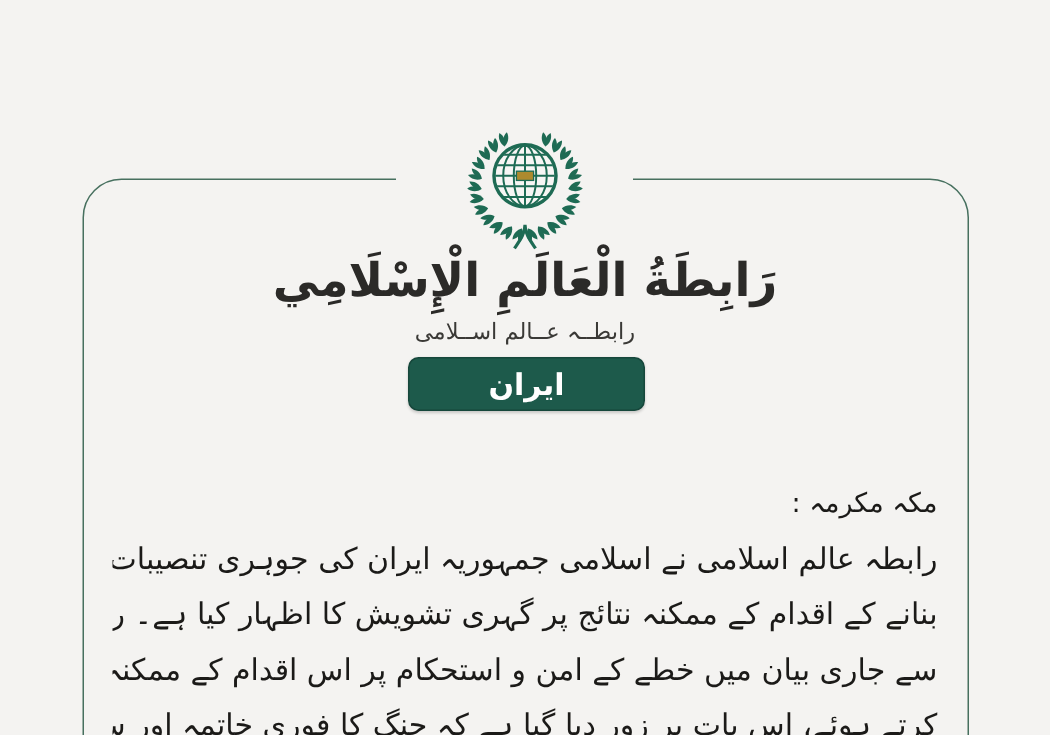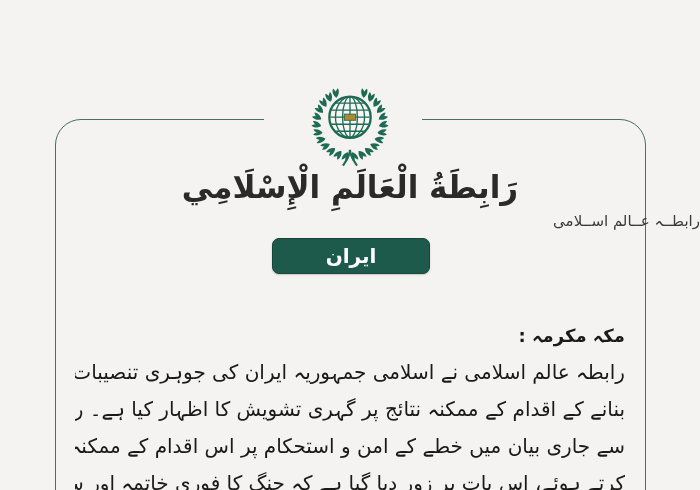--- a/index.html
+++ b/index.html
@@ -25,40 +25,40 @@
   }
   
   .org-callig{
     position:absolute;left:0;top:164px;width:700px;
     text-align:center;direction:rtl;
     font-size:31px;font-weight:700;color:#2b2a28;
     letter-spacing:0px;line-height:46px;
   }
   .org-urdu{
     position:absolute;left:0;top:209px;width:700px;
-    text-align:right;direction:rtl;
+    text-align:center;direction:rtl;
     font-size:15px;color:#3a3936;letter-spacing:1px;line-height:24px;
   }
   
   .banner{
     position:absolute;left:272px;top:238px;width:156px;height:34px;
     background:#1d5a4b;border:1px solid #16473b;border-radius:7px;
     box-shadow:0 1px 2px rgba(0,0,0,.18);
     display:flex;align-items:center;justify-content:center;
   }
   .banner span{
     color:#ffffff;font-size:20px;font-weight:700;line-height:32px;
   }
   
   .body-text{
     position:absolute;left:75px;top:322px;width:550px;
     direction:rtl;color:#1b1a18;overflow:hidden;
   }
   .dateline{
-    text-align:right;font-size:18px;font-weight:700;
+    text-align:right;font-size:18px;font-weight:400;
     height:32px;line-height:28px;
   }
   .line{
     font-size:20px;line-height:37px;height:37px;
     text-align:justify;text-align-last:justify;
     white-space:nowrap;
   }
 </style>
 </head>
 <body>

